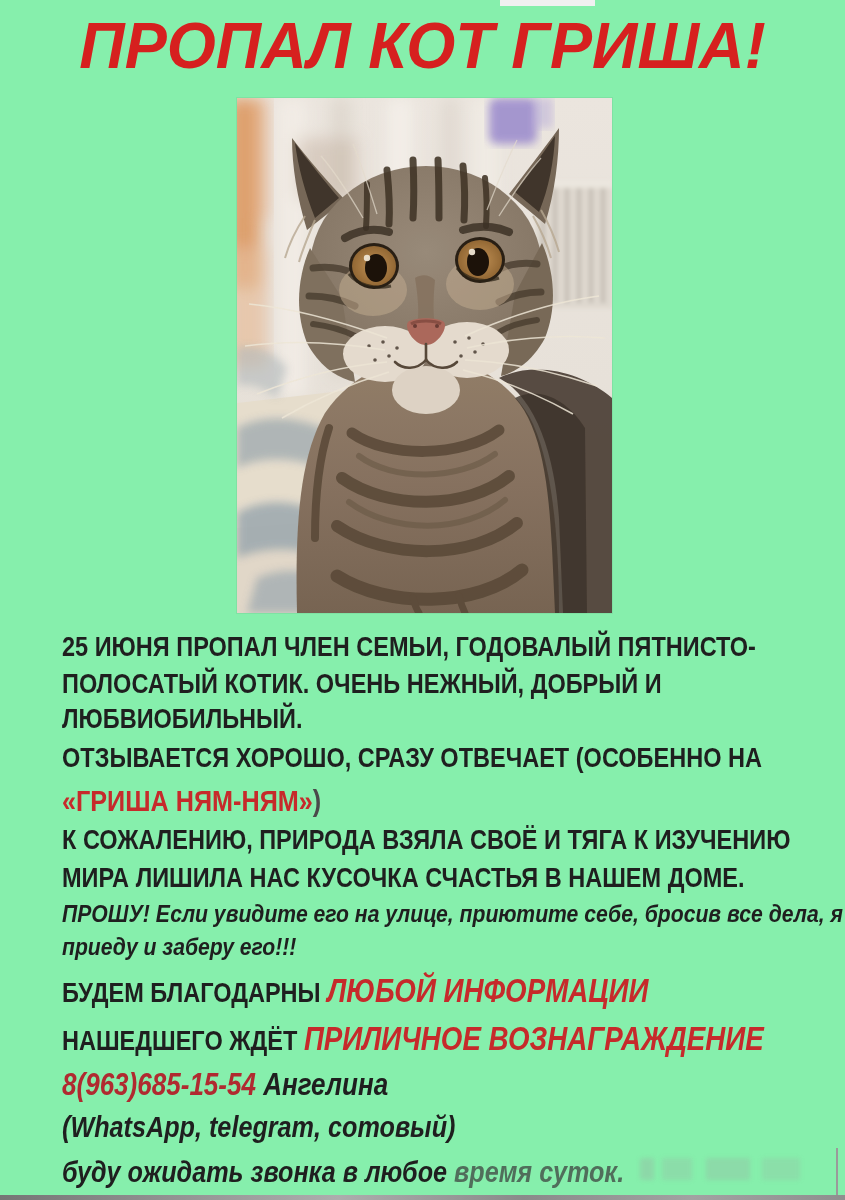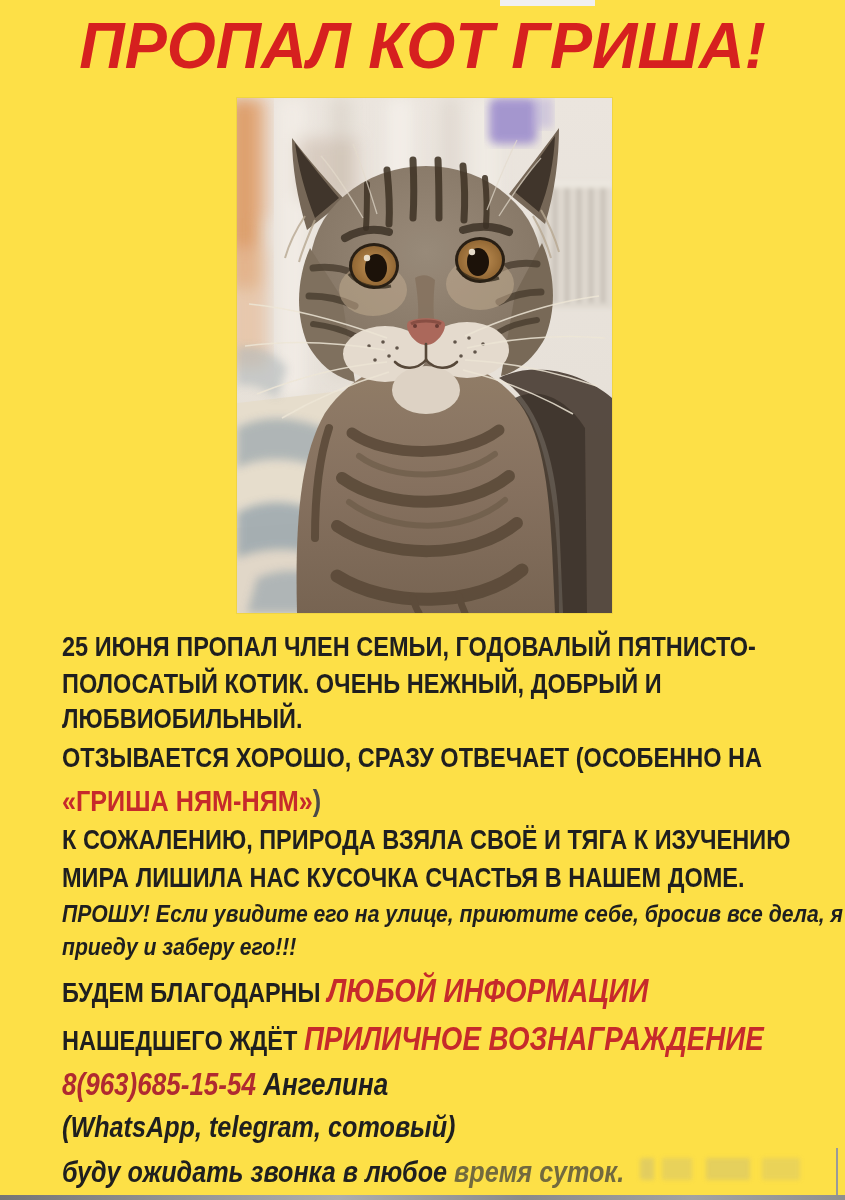--- a/index.html
+++ b/index.html
@@ -1,19 +1,19 @@
 <!DOCTYPE html>
 <html><head>
 <meta charset="utf-8">
 <style>
   html,body{margin:0;padding:0;background:#ffffff;}
   .poster{
     position:relative;
     width:845px;height:1200px;
-    background:#fde047;
+    background:#86efac;
     overflow:hidden;
     font-family:"Liberation Sans", sans-serif;
   }
   .title{
     position:absolute;top:8px;left:0;width:845px;
     text-align:center;
     font-size:65px;font-weight:bold;font-style:italic;
     letter-spacing:0px;
     white-space:nowrap;
     transform:scaleX(0.97);transform-origin:50% 50%;

